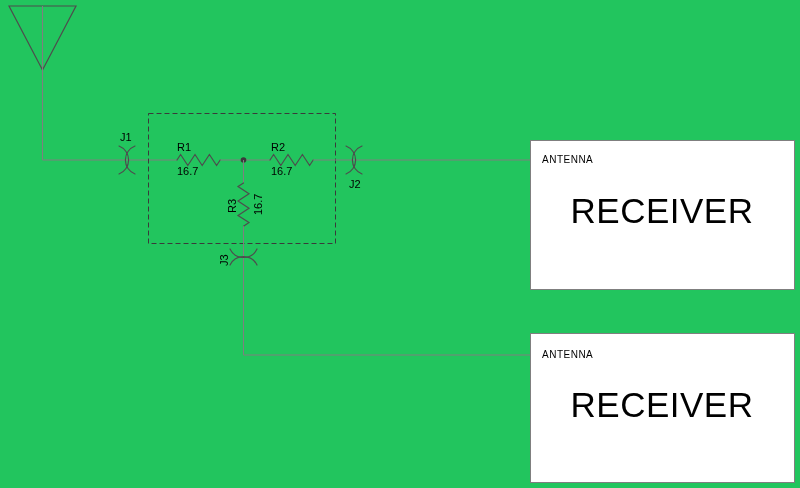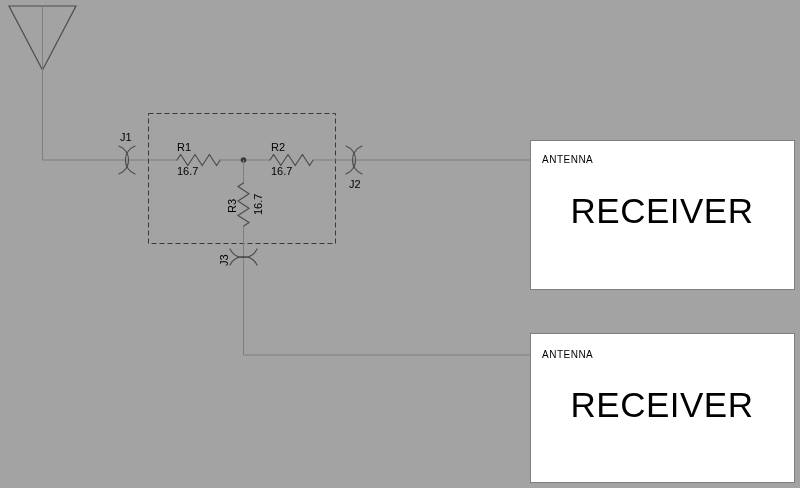--- a/index.html
+++ b/index.html
@@ -5,21 +5,21 @@
   html,body{
     margin:0;
     padding:0;
     background:#ffffff;
     font-family:"Liberation Sans", sans-serif;
   }
   .stage{
     position:relative;
     width:800px;
     height:488px;
-    background:#a3a3a3;
+    background:#22c55e;
     overflow:hidden;
   }
   svg{display:block}
   .wire{stroke:#7f7f7f;stroke-width:1;fill:none}
   .comp{stroke:#4d4d4d;stroke-width:1.2;fill:none;stroke-linecap:round}
   .dash{stroke:#3a3a3a;stroke-width:1;fill:none;stroke-dasharray:5 3}
   .boxr{stroke:#7f7f7f;stroke-width:1;fill:#ffffff}
   .dot{fill:#3a3a3a;stroke:none}
   text{fill:#000000;font-family:"Liberation Sans", sans-serif}
   .lbl{font-size:11px}

